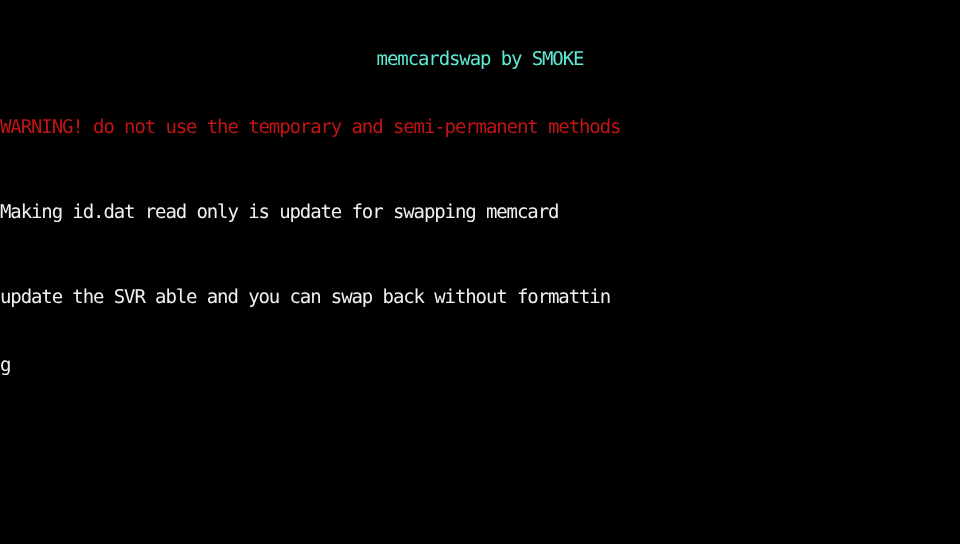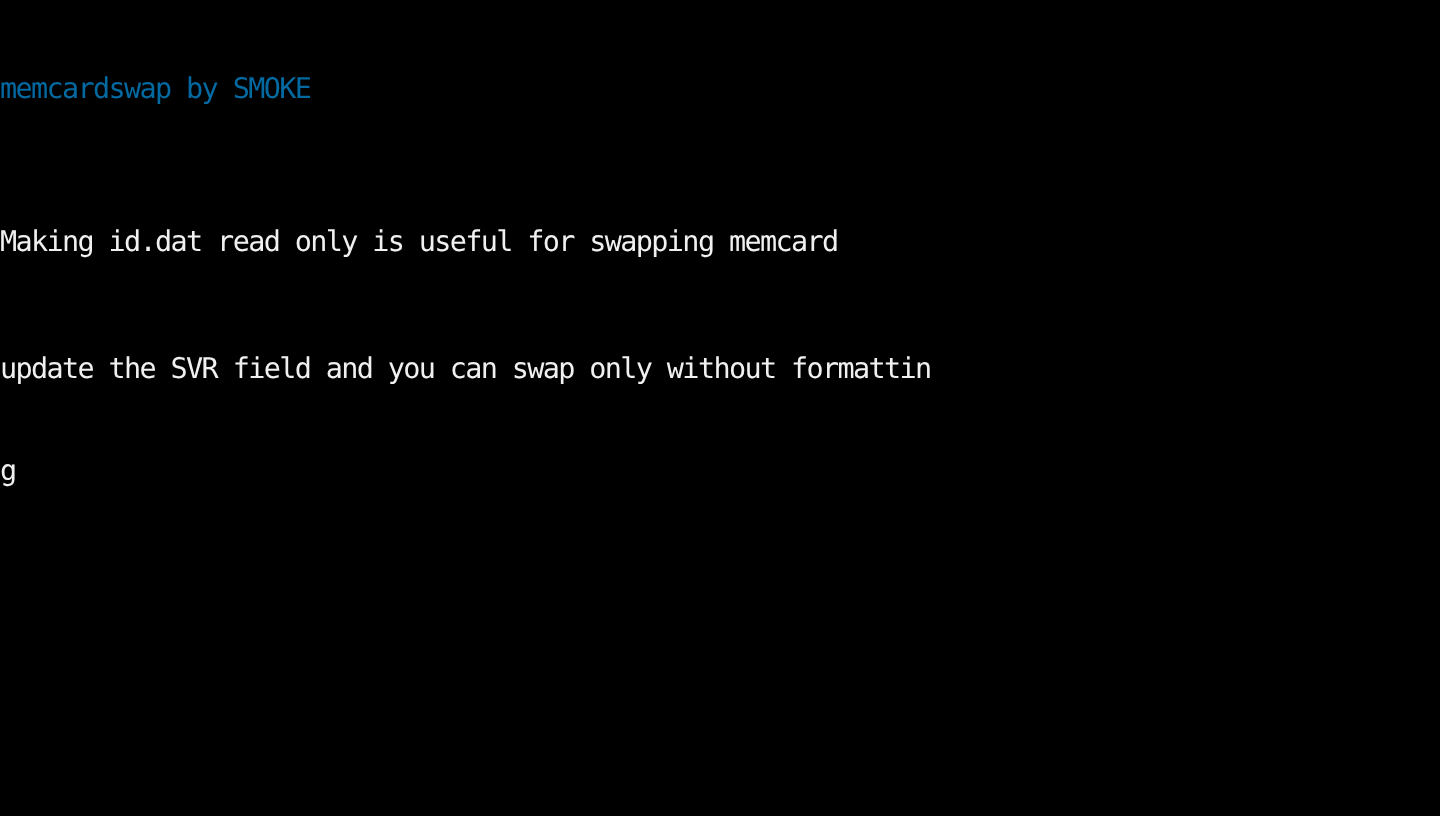--- a/index.html
+++ b/index.html
@@ -49,46 +49,48 @@
     white-space: pre;
     overflow: visible;
   }
 
   .blank {
     display: block;
     height: 17px;
   }
 
   .title-line {
-    color: #0369a1;
+    color: #5eead4;
+    text-align: center;
   }
 
   .warn-line {
     color: #c21414;
   }
 
   .body-line {
     color: #f0f0f0;
   }
 </style>
 </head>
 <body>
 
 <div id="screen">
 
   <div class="console-text">
 
     <span class="line title-line">memcardswap by SMOKE</span>
 
+    <span class="line warn-line">WARNING! do not use the temporary and semi-permanent methods</span>
 
 
-    <span class="line body-line">Making id.dat read only is useful for swapping memcard</span>
+    <span class="line body-line">Making id.dat read only is update for swapping memcard</span>
 
 
-    <span class="line body-line">update the SVR field and you can swap only without formattin</span>
+    <span class="line body-line">update the SVR able and you can swap back without formattin</span>
 
     <span class="line body-line">g</span>
 
     <span class="blank"> </span>
 
     
 
     
 
     

